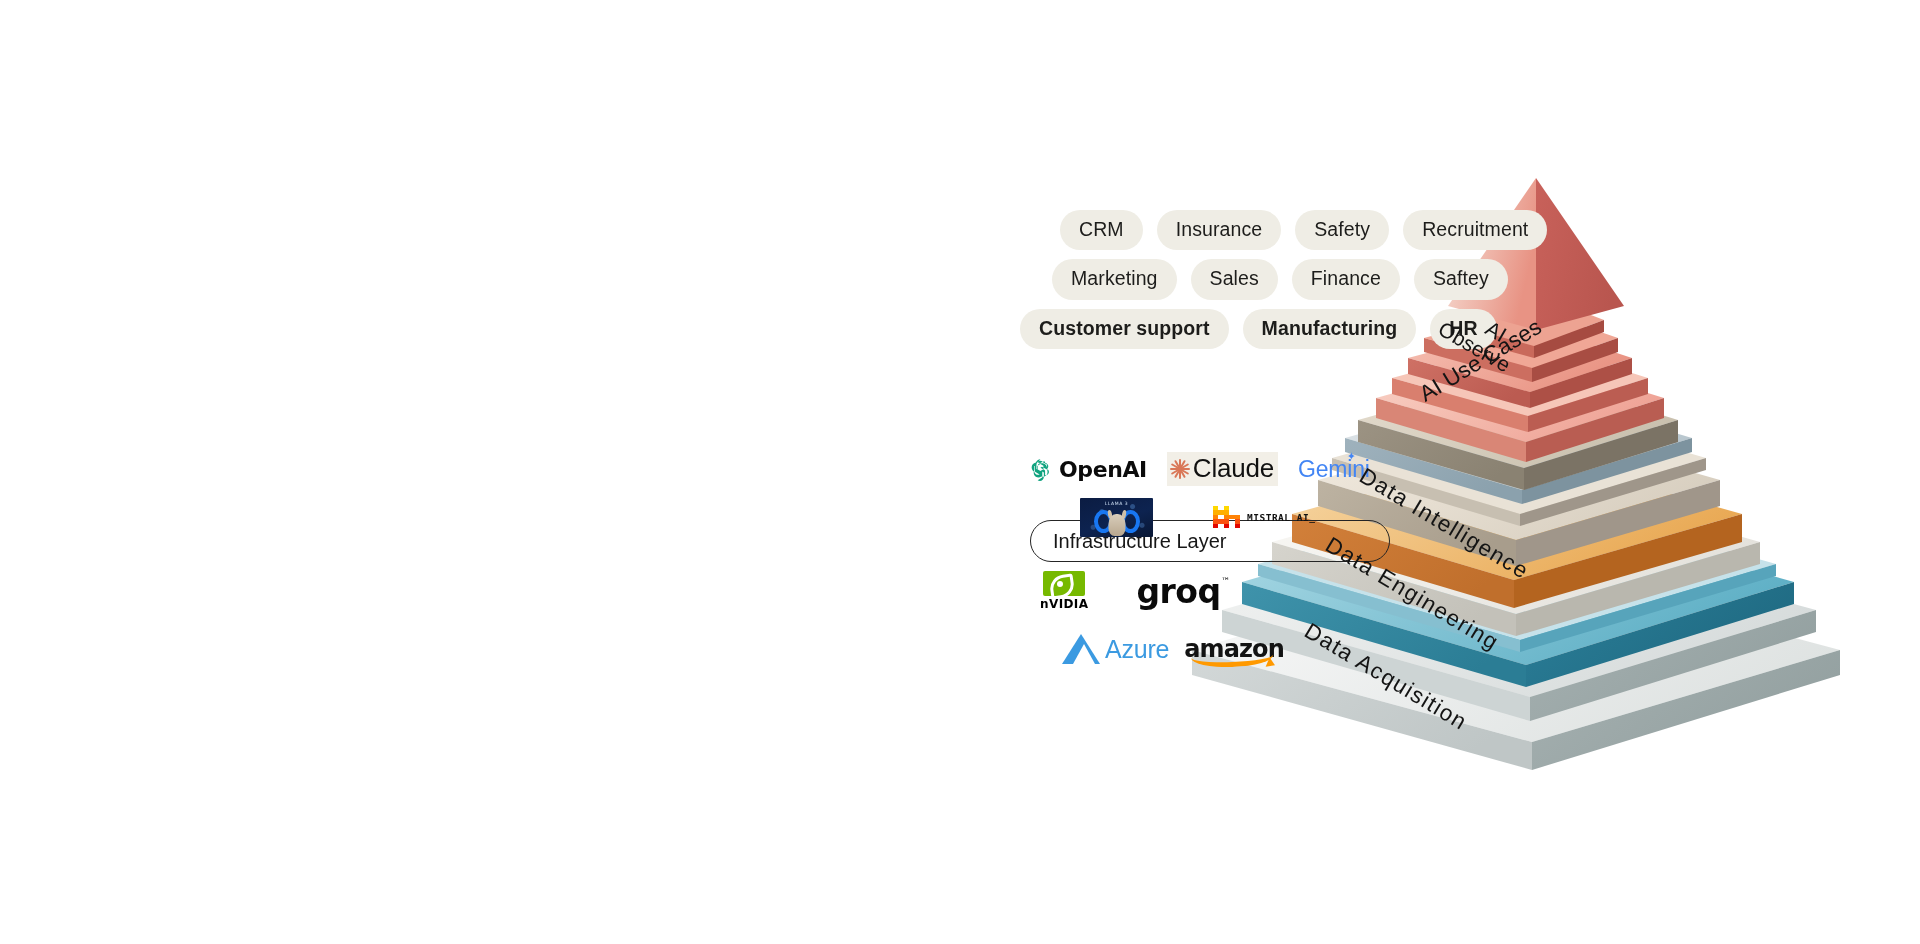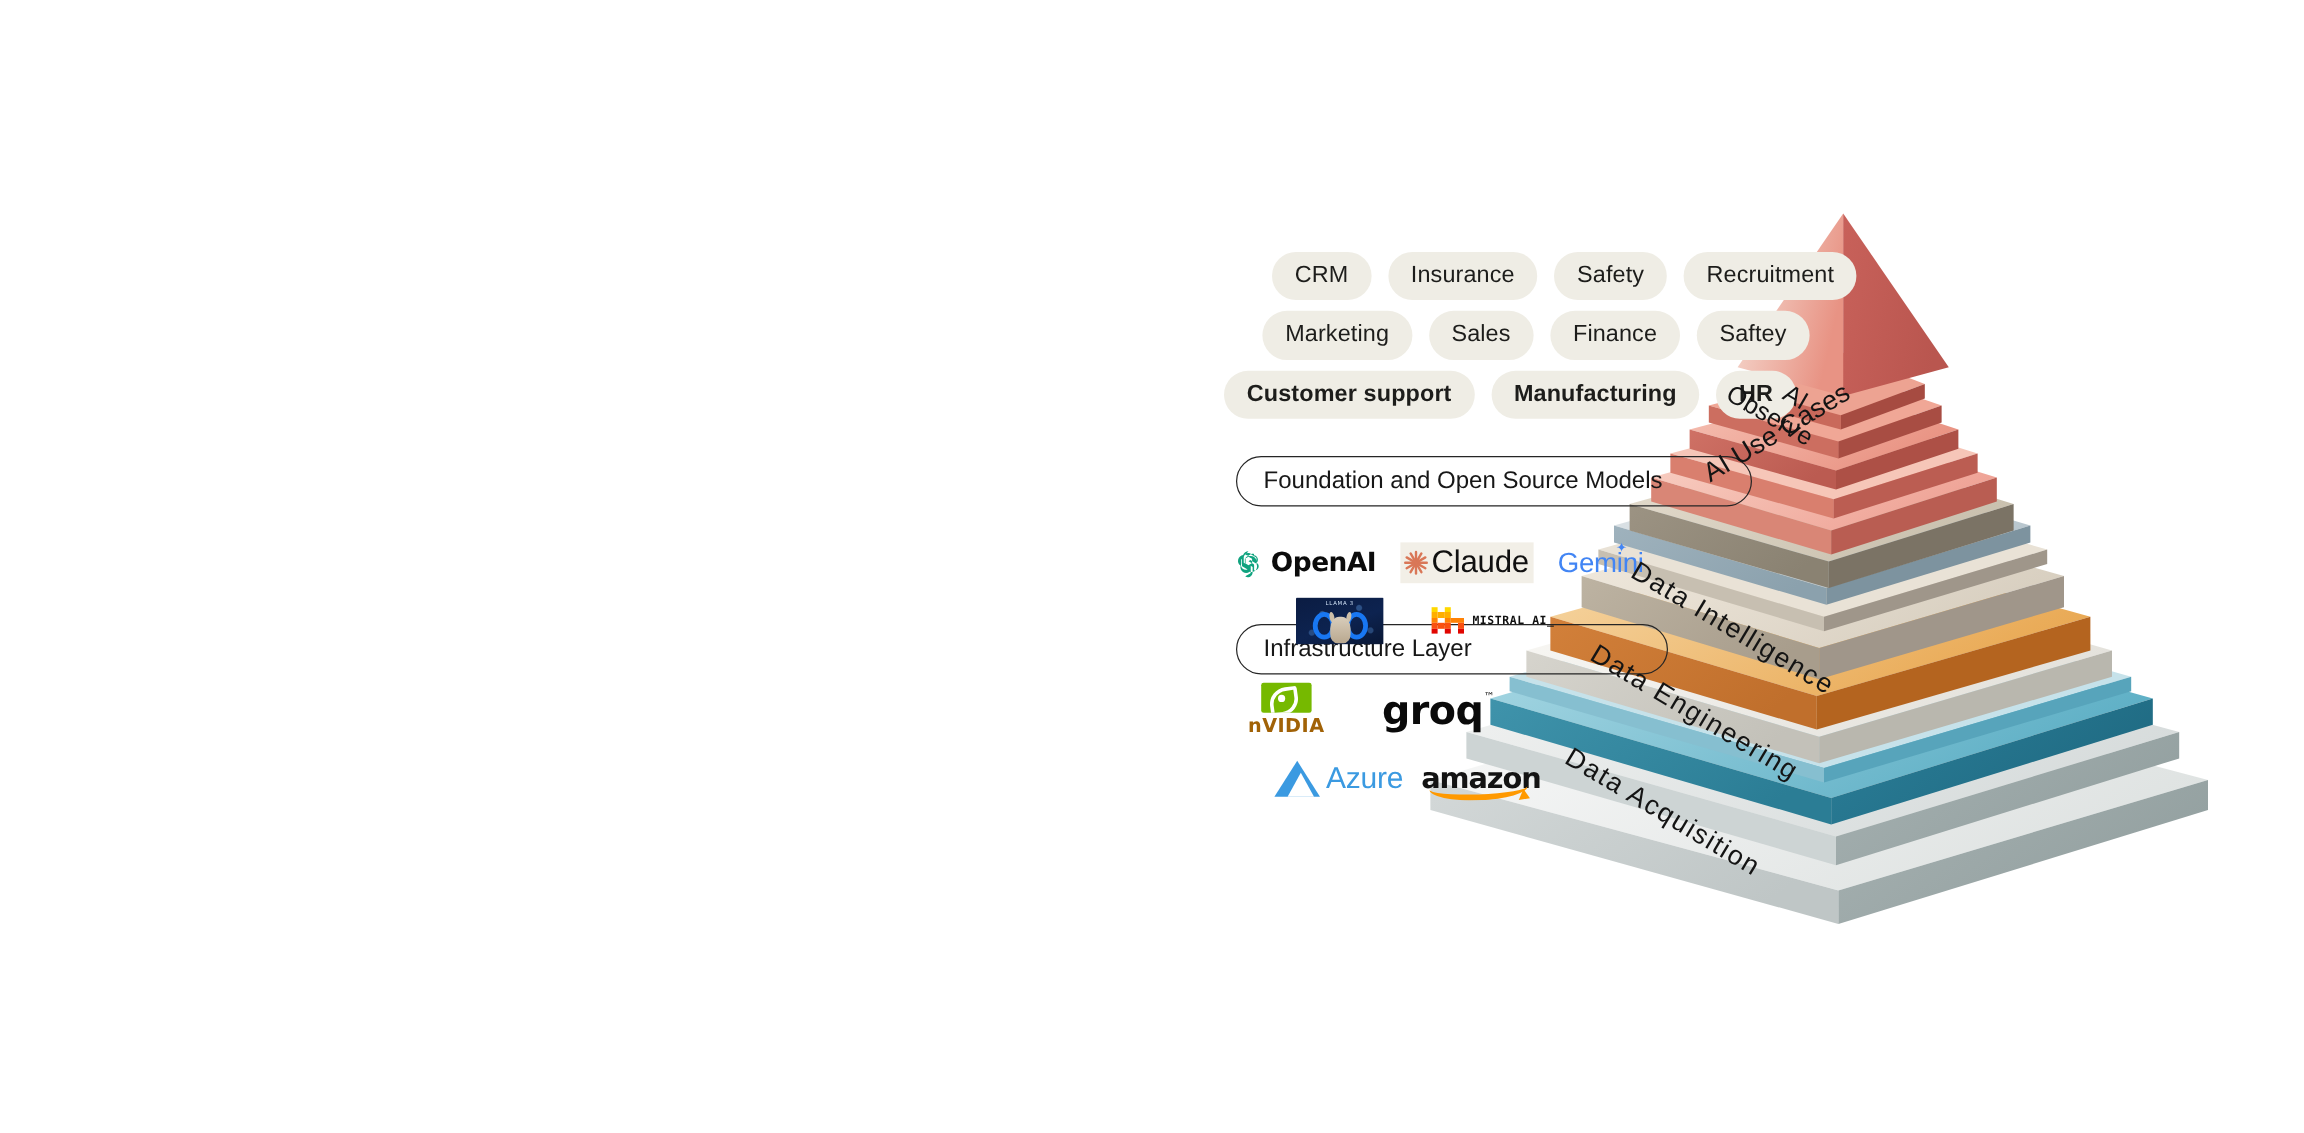--- a/index.html
+++ b/index.html
@@ -236,23 +236,23 @@
     content:"";
     position:absolute;
     left: 14px; top: 10px;
     width: 6px; height: 6px;
     background: #ffffff;
     border-radius: 50%;
   }
   .lg-nvidia .wordmark {
     font-family: "DejaVu Sans", sans-serif;
     font-weight: bold;
-    font-size: 16px;
+    font-size: 12px;
     letter-spacing: .4px;
-    color: #a16207;
+    color: #000000;
   }
 
   
   .lg-groq {
     font-family: "DejaVu Sans", sans-serif;
     font-weight: bold;
     font-size: 33px;
     letter-spacing: -0.5px;
     color: #0a0a0a;
     position: relative;
@@ -574,23 +574,20 @@
   <div class="pyr-label" id="lbl-intel">
     <span>Data  Intelligence</span>
   </div>
   <div class="pyr-label" id="lbl-eng">
     <span>Data  Engineering</span>
   </div>
   <div class="pyr-label" id="lbl-acq">
     <span>Data  Acquisition</span>
   </div>
 
-  <div class="sec-box" id="box-foundation">
-    <span>Foundation and Open Source Models</span>
-  </div>
   <div class="sec-box" id="box-infra">
     <span>Infrastructure Layer</span>
   </div>
 
   <div class="left-col">
 
     <div class="tag-row r1">
       <div class="tag">CRM</div>
       <div class="tag">Insurance</div>
       <div class="tag">Safety</div>
@@ -635,21 +632,21 @@
         <span class="wordmark">Claude</span>
       </div>
 
       <div class="lg-gemini">
         <span class="sparkle">✦</span>
         <span>Gemini</span>
       </div>
 
     </div>
 
-    <div class="logo-line" style="gap:40px; height:46px; margin-left:52px; margin-top:4px;">
+    <div class="logo-line" style="gap:60px; height:46px; margin-left:52px; margin-top:4px;">
 
       <div class="lg-llama">
         <span class="cap">LLAMA 3</span>
         <span class="meta"></span>
         <span class="llama-ear-l"></span>
         <span class="llama-ear-r"></span>
         <span class="llama-body"></span>
       </div>
 
       <div class="lg-mistral">

